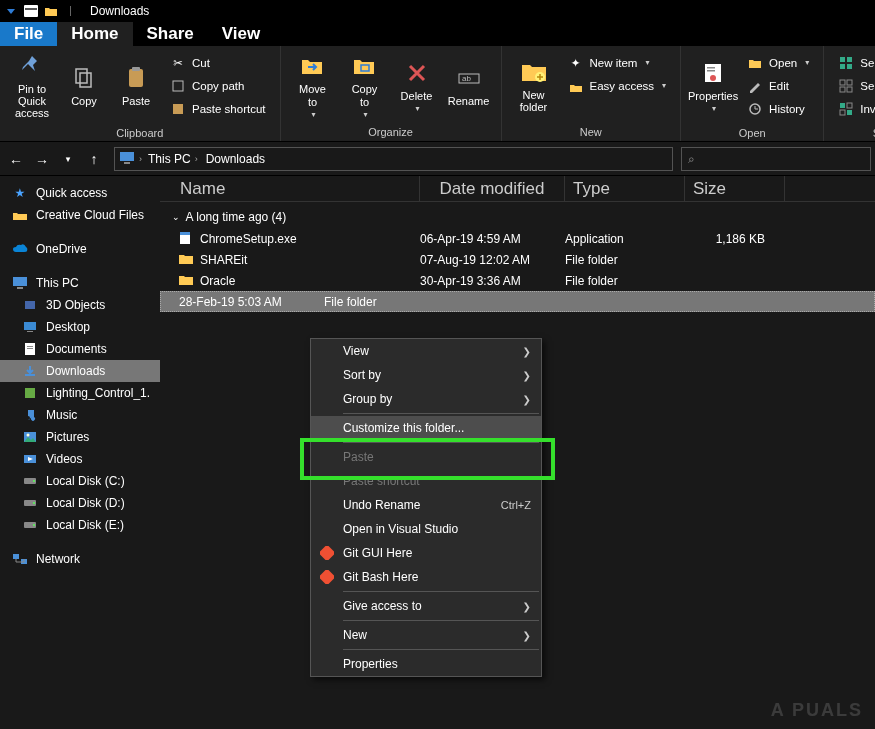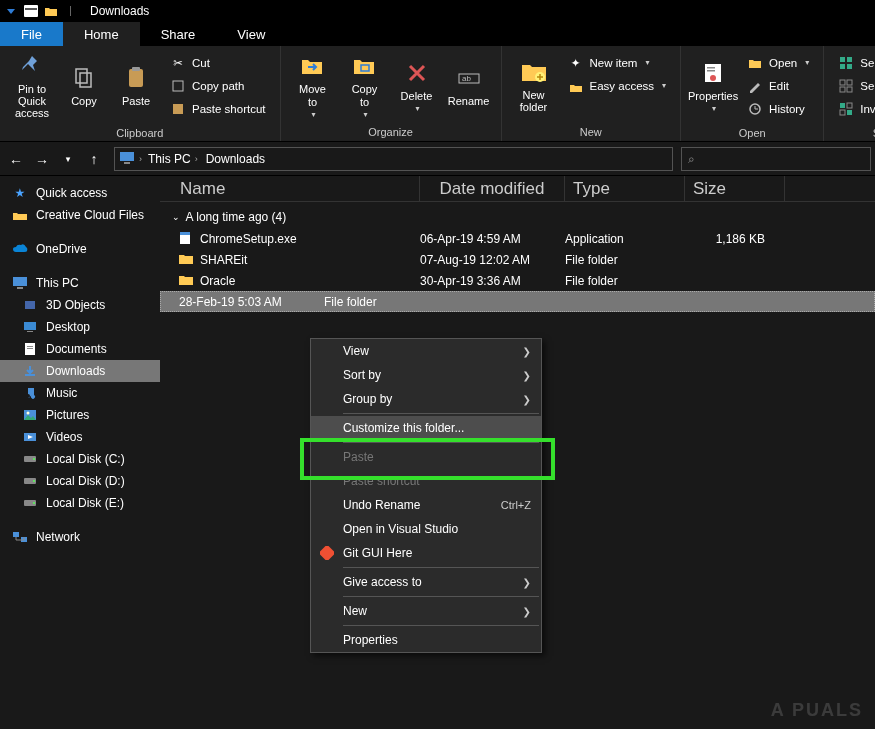--- a/index.html
+++ b/index.html
@@ -6,21 +6,21 @@
 body { background: #000; color: #fff; font-size: 12px; width: 875px; height: 729px; overflow: hidden; position: relative; }
 
 
 .titlebar { height: 22px; background: #000; display: flex; align-items: center; padding: 0 2px; }
 .titlebar .qat { display: flex; gap: 2px; align-items: center; }
 .titlebar .icon-slot { width: 18px; height: 18px; display: flex; align-items: center; justify-content: center; }
 .titlebar .title { margin-left: 10px; color: #fff; font-size: 12px; }
 
 
 .tabs { height: 24px; background: #000; display: flex; align-items: stretch; }
-.tab { padding: 0 21px; display: flex; align-items: center; font-size: 13px; cursor: pointer; color: #fff; }
+.tab { padding: 0 14px; display: flex; align-items: center; font-size: 17px; cursor: pointer; color: #fff; font-weight: bold; }
 .tab.file { background: #1979ca; }
 .tab.active { background: #202020; }
 .tab:not(.active):not(.file) { background: #000; }
 
 
 .ribbon { height: 96px; background: #202020; display: flex; border-bottom: 1px solid #000; }
 .ribbon-group { display: flex; flex-direction: column; border-right: 1px solid #333; }
 .ribbon-group .items { flex: 1; display: flex; align-items: flex-start; padding: 4px 6px; }
 .ribbon-group .label { text-align: center; font-size: 11px; color: #ccc; padding: 2px 0 4px; }
 .rb-btn-lg { display: flex; flex-direction: column; align-items: center; justify-content: center; width: 52px; height: 70px; font-size: 11px; color: #fff; text-align: center; cursor: pointer; gap: 2px; }
@@ -435,20 +435,28 @@
           <span class="side-icn">
             <svg width="14" height="14">
               <path d="M7 2 V8 M4 6 L7 9 L10 6" stroke="#4a90d9" stroke-width="2" fill="none"></path>
               <rect x="2" y="10" width="10" height="2" fill="#4a90d9"></rect>
             </svg>
           </span>
           <span>Downloads</span>
         </div>
         <div class="side-item">
           <span class="side-icn">
+            <svg width="14" height="14">
+              <rect x="2" y="2" width="10" height="10" fill="#6a4"></rect>
+            </svg>
+          </span>
+          <span>Lighting_Control_1.</span>
+        </div>
+        <div class="side-item">
+          <span class="side-icn">
             <svg width="12" height="14">
               <path d="M4 12 A2 2 0 1 0 4 8 V2 H10 V9 A2 2 0 1 1 8 9" fill="#4a90d9"></path>
             </svg>
           </span>
           <span>Music</span>
         </div>
         <div class="side-item">
           <span class="side-icn">
             <svg width="14" height="12">
               <rect x="1" y="1" width="12" height="10" fill="#4a90d9"></rect>
@@ -609,20 +617,28 @@
       <span>Open in Visual Studio</span>
     </div>
   <div class="ctx-item">
       <span class="ctx-icn">
         <svg width="14" height="14">
           <rect x="1" y="1" width="12" height="12" transform="rotate(45 7 7)" fill="#f05033"></rect>
         </svg>
       </span>
       <span>Git GUI Here</span>
     </div>
+  <div class="ctx-item">
+      <span class="ctx-icn">
+        <svg width="14" height="14">
+          <rect x="1" y="1" width="12" height="12" transform="rotate(45 7 7)" fill="#f05033"></rect>
+        </svg>
+      </span>
+      <span>Git Bash Here</span>
+    </div>
   <div class="ctx-sep"></div>
   <div class="ctx-item">
       <span>Give access to</span>
       <span class="arrow">❯</span>
     </div>
   <div class="ctx-sep"></div>
   <div class="ctx-item">
       <span>New</span>
       <span class="arrow">❯</span>
     </div>

